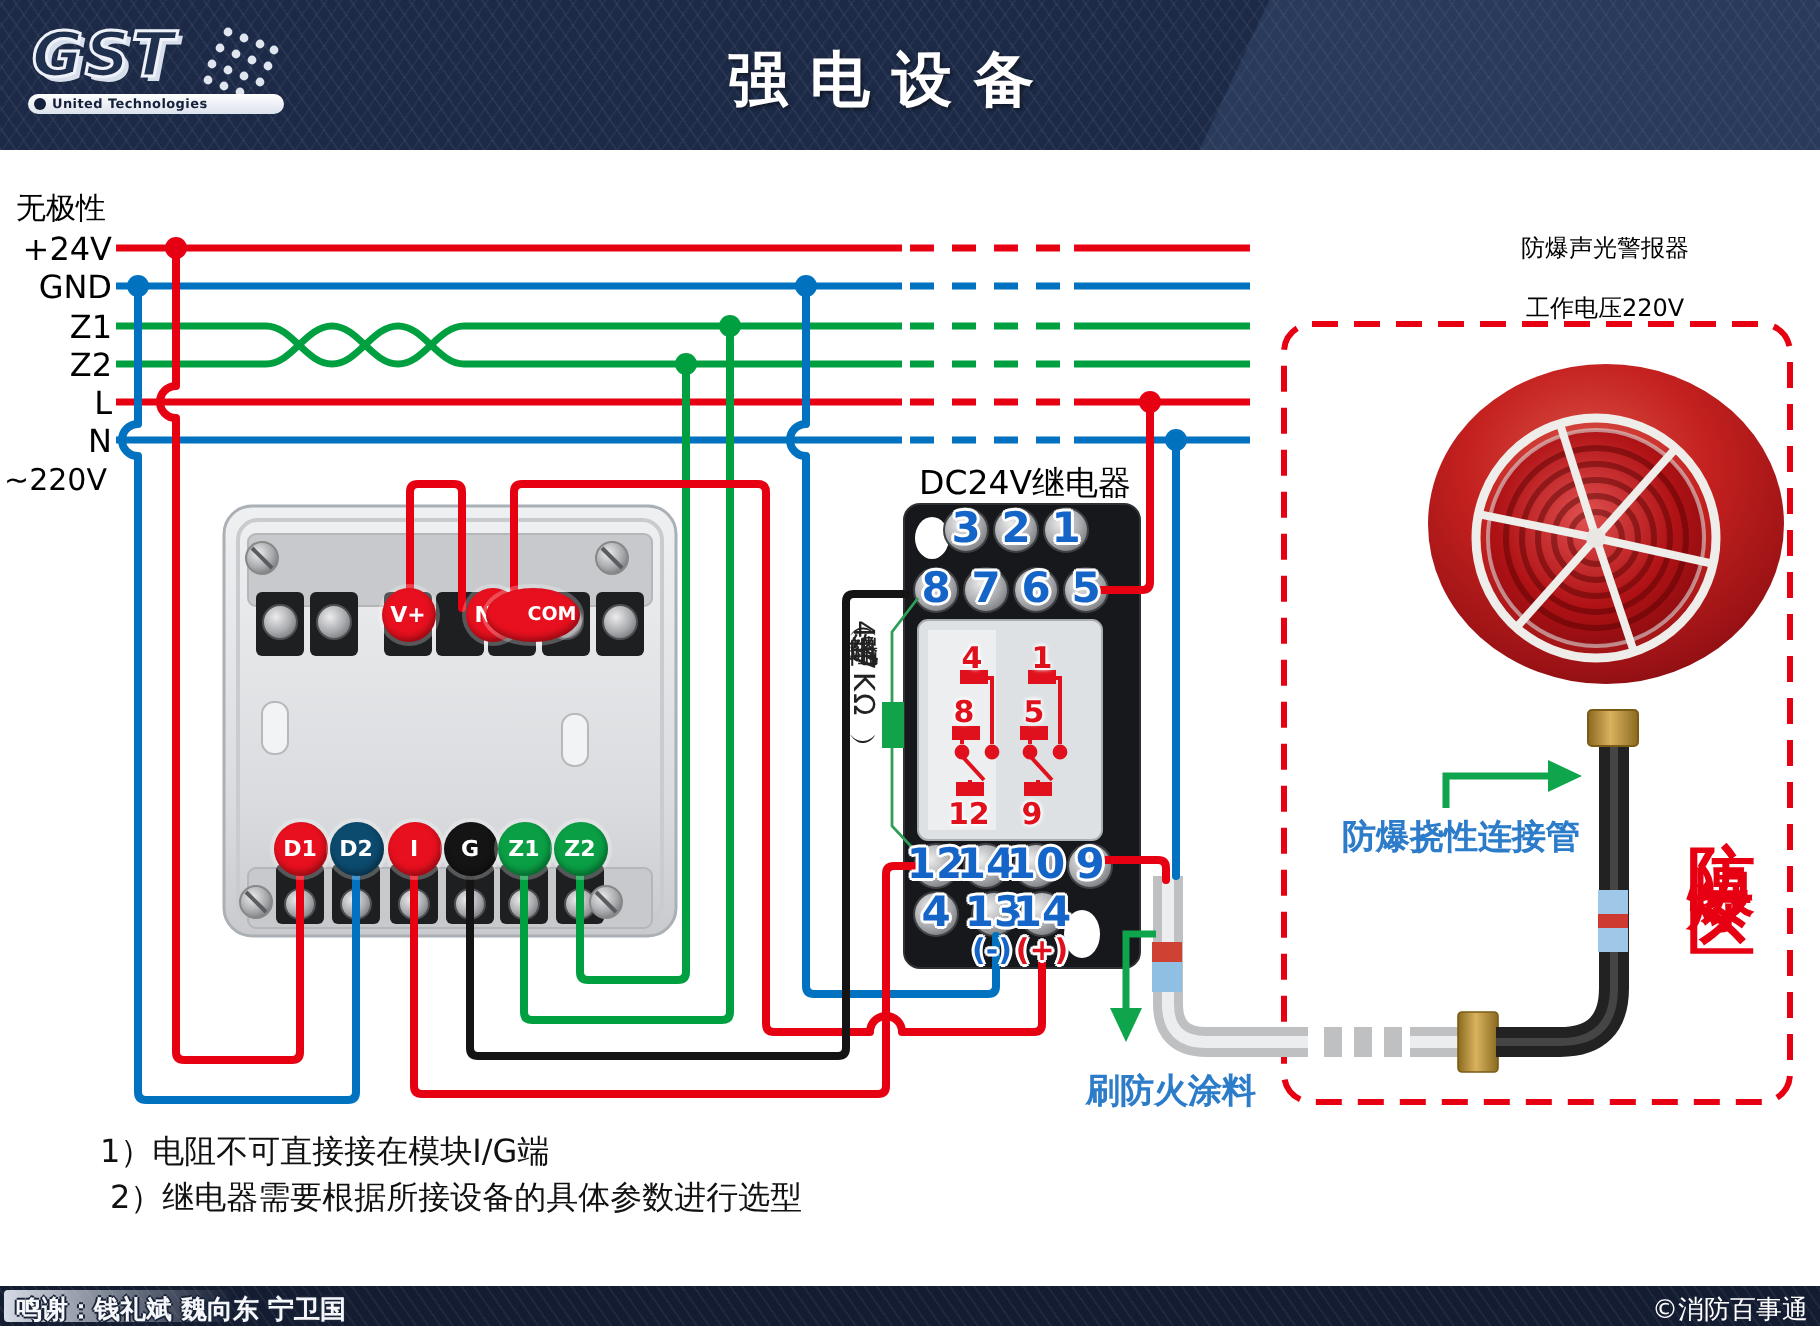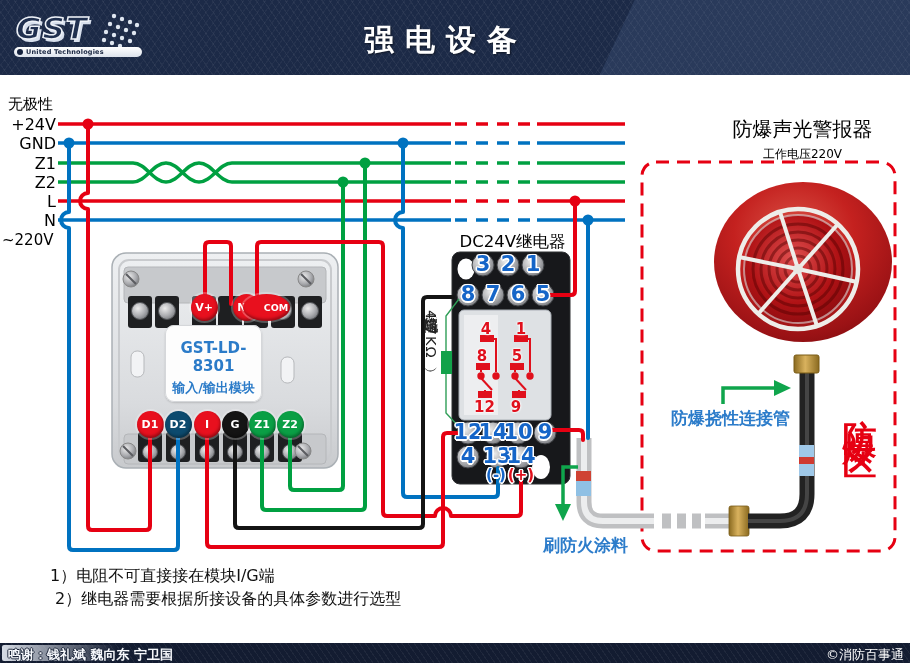--- a/index.html
+++ b/index.html
@@ -319,24 +319,20 @@
 
   <div class="lbl" style="left:8px;top:95px;font-size:15px;font-family:Liberation Serif, serif;">无极性</div>
   <div class="lbl busLbl" style="left:4px;top:115px;">+24V</div>
   <div class="lbl busLbl" style="left:4px;top:134px;">GND</div>
   <div class="lbl busLbl" style="left:4px;top:154px;">Z1</div>
   <div class="lbl busLbl" style="left:4px;top:173px;">Z2</div>
   <div class="lbl busLbl" style="left:4px;top:192px;">L</div>
   <div class="lbl busLbl" style="left:4px;top:211px;">N</div>
   <div class="lbl" style="left:2px;top:231px;font-size:15px;">~220V</div>
 
-  <div class="panelWhite">
-    <div class="l1">GST-LD-8301</div>
-    <div class="l2">输入/输出模块</div>
-  </div>
   <div class="tcirc cRed" style="left:190.5px;top:293.5px;">V+</div>
   <div class="tcirc cRed" style="left:233px;top:293.5px;">NO</div>
   <div class="tcirc cRed" style="left:242.5px;top:293.5px;font-size:9.5px;padding-left:20px;">COM</div>
   <div class="tcirc cRed" style="left:136.5px;top:410.5px;">D1</div>
   <div class="tcirc cBlue" style="left:164.5px;top:410.5px;">D2</div>
   <div class="tcirc cRed" style="left:193.5px;top:410.5px;">I</div>
   <div class="tcirc cBlack" style="left:221.5px;top:410.5px;">G</div>
   <div class="tcirc cGreen" style="left:248.5px;top:410.5px;">Z1</div>
   <div class="tcirc cGreen" style="left:276.5px;top:410.5px;">Z2</div>
 
@@ -360,21 +356,21 @@
   <div class="rnum rsign" style="left:480px;top:466px;">(-)</div>
   <div class="rnum rsign rplus" style="left:505px;top:466px;">(+)</div>
 
   <div class="inum" style="left:476px;top:320px;">4</div>
   <div class="inum" style="left:511px;top:320px;">1</div>
   <div class="inum" style="left:472px;top:347px;">8</div>
   <div class="inum" style="left:507px;top:347px;">5</div>
   <div class="inum" style="left:474px;top:398px;">12</div>
   <div class="inum" style="left:506px;top:398px;">9</div>
 
-  <div class="lbl" style="left:700px;top:116px;width:205px;text-align:center;font-size:20px;">防爆声光警报器</div>
+  <div class="lbl" style="left:700px;top:116px;width:205px;text-align:center;font-size:12px;">防爆声光警报器</div>
   <div class="lbl" style="left:700px;top:146px;width:205px;text-align:center;font-size:12px;">工作电压220V</div>
   <div class="lbl annB" style="left:671px;top:407px;">防爆挠性连接管</div>
   <div class="lbl annB" style="left:543px;top:534px;">刷防火涂料</div>
   <div class="lbl vert zone" style="left:840px;top:392px;height:170px;">防爆区</div>
 
   <div class="lbl note" style="left:50px;top:566px;">1）电阻不可直接接在模块I/G端</div>
   <div class="lbl note" style="left:55px;top:589px;">2）继电器需要根据所接设备的具体参数进行选型</div>
 
   <div class="ftr">
     <div class="shine"></div>

